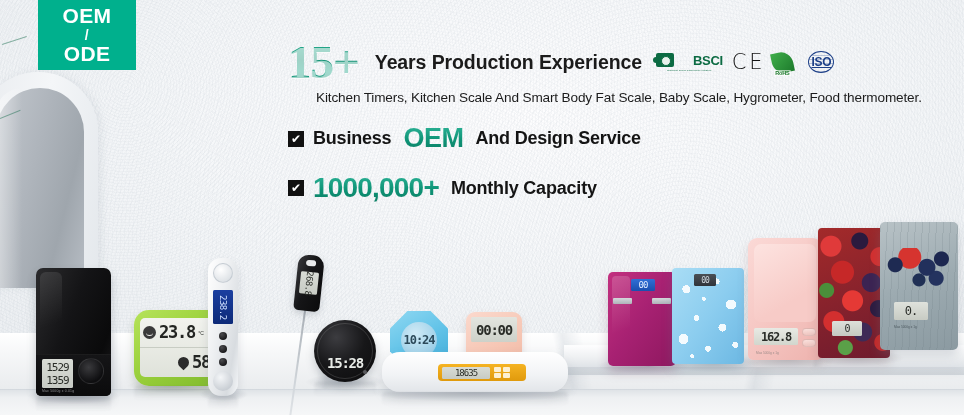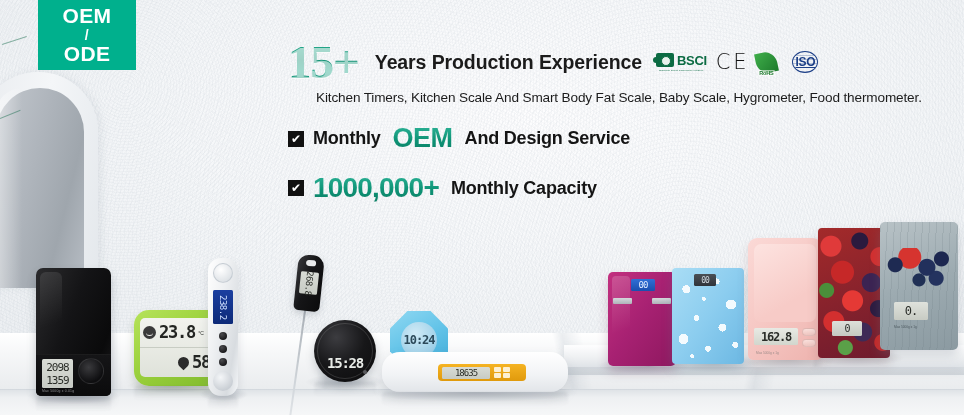--- a/index.html
+++ b/index.html
@@ -127,21 +127,21 @@
   }
   .tagline {
     font-size: 19.5px; font-weight: bold; color: #1b1b1b;
     letter-spacing: -.1px; margin-left: 14px; white-space: nowrap;
   }
 
   
   .certs { display: flex; align-items: center; gap: 9px; margin-left: 14px; }
 
   .cert-bsci { display: flex; flex-direction: column; align-items: center; }
-  .cert-bsci-row { display: flex; align-items: center; gap: 3px; justify-content: center; }
+  .cert-bsci-row { display: flex; align-items: center; gap: 19px; justify-content: center; }
   .bsci-mark {
     width: 18px; height: 14px; border-radius: 2px;
     background: #0c6b43; position: relative;
   }
   .bsci-mark::after {
     content:""; position:absolute; left:5px; top:3px; width:8px; height:8px;
     border-radius:50%; background:#e8f2ec; border:1.5px solid #0c6b43;
   }
   .bsci-mark::before {
     content:""; position:absolute; left:-3px; top:4px; width:6px; height:6px;
@@ -547,21 +547,21 @@
           <span class="iso-text">ISO</span>
         </div>
 
       </div>
     </div>
 
     <div class="subline">Kitchen Timers, Kitchen Scale And Smart Body Fat Scale, Baby Scale, Hygrometer, Food thermometer.</div>
 
     <div class="bullet">
       <span class="chk">✔</span>
-      <span class="b-label">Monthly</span>
+      <span class="b-label">Business</span>
       <span class="b-hl">OEM</span>
       <span class="b-label">And Design Service</span>
     </div>
 
     <div class="bullet">
       <span class="chk">✔</span>
       <span class="b-hl wide">1000,000+</span>
       <span class="b-label">Monthly Capacity</span>
     </div>
 
@@ -574,21 +574,21 @@
   <div class="shadow-el" style="left:372px; top:384px; width:206px; height:18px;"></div>
   <div class="shadow-el" style="left:598px; top:358px; width:92px;  height:16px;"></div>
   <div class="shadow-el" style="left:668px; top:356px; width:92px;  height:16px;"></div>
   <div class="shadow-el" style="left:740px; top:352px; width:96px;  height:16px;"></div>
   <div class="shadow-el" style="left:812px; top:350px; width:92px;  height:16px;"></div>
 
   <div class="prod p-blackscale">
     <span class="gloss"></span>
     <div class="panel">
       <span class="lcd">
-        <span>2098</span>
+        <span>1529</span>
         <span>1359</span>
       </span>
       <span class="dial"></span>
       <span class="brand">Max 5000g x 0.01g</span>
     </div>
   </div>
 
   <div class="prod p-hygro">
     <div class="screen">
       <div class="row">
@@ -626,20 +626,28 @@
     <span class="t">15:28</span>
     <span class="dot"></span>
   </div>
 
   <div class="prod p-blue">
     <span class="face">
       <span class="t">10:24</span>
     </span>
   </div>
 
+  <div class="prod p-pinkt">
+    <span class="lcd">00:00</span>
+    <span class="keys">
+      <span class="k"></span>
+      <span class="k"></span>
+      <span class="k"></span>
+    </span>
+  </div>
 
   <div class="prod p-baby">
     <span class="panel">
       <span class="lcd">18635</span>
       <span class="btns">
         <span class="bb"></span>
         <span class="bb"></span>
         <span class="bb"></span>
         <span class="bb"></span>
       </span>

